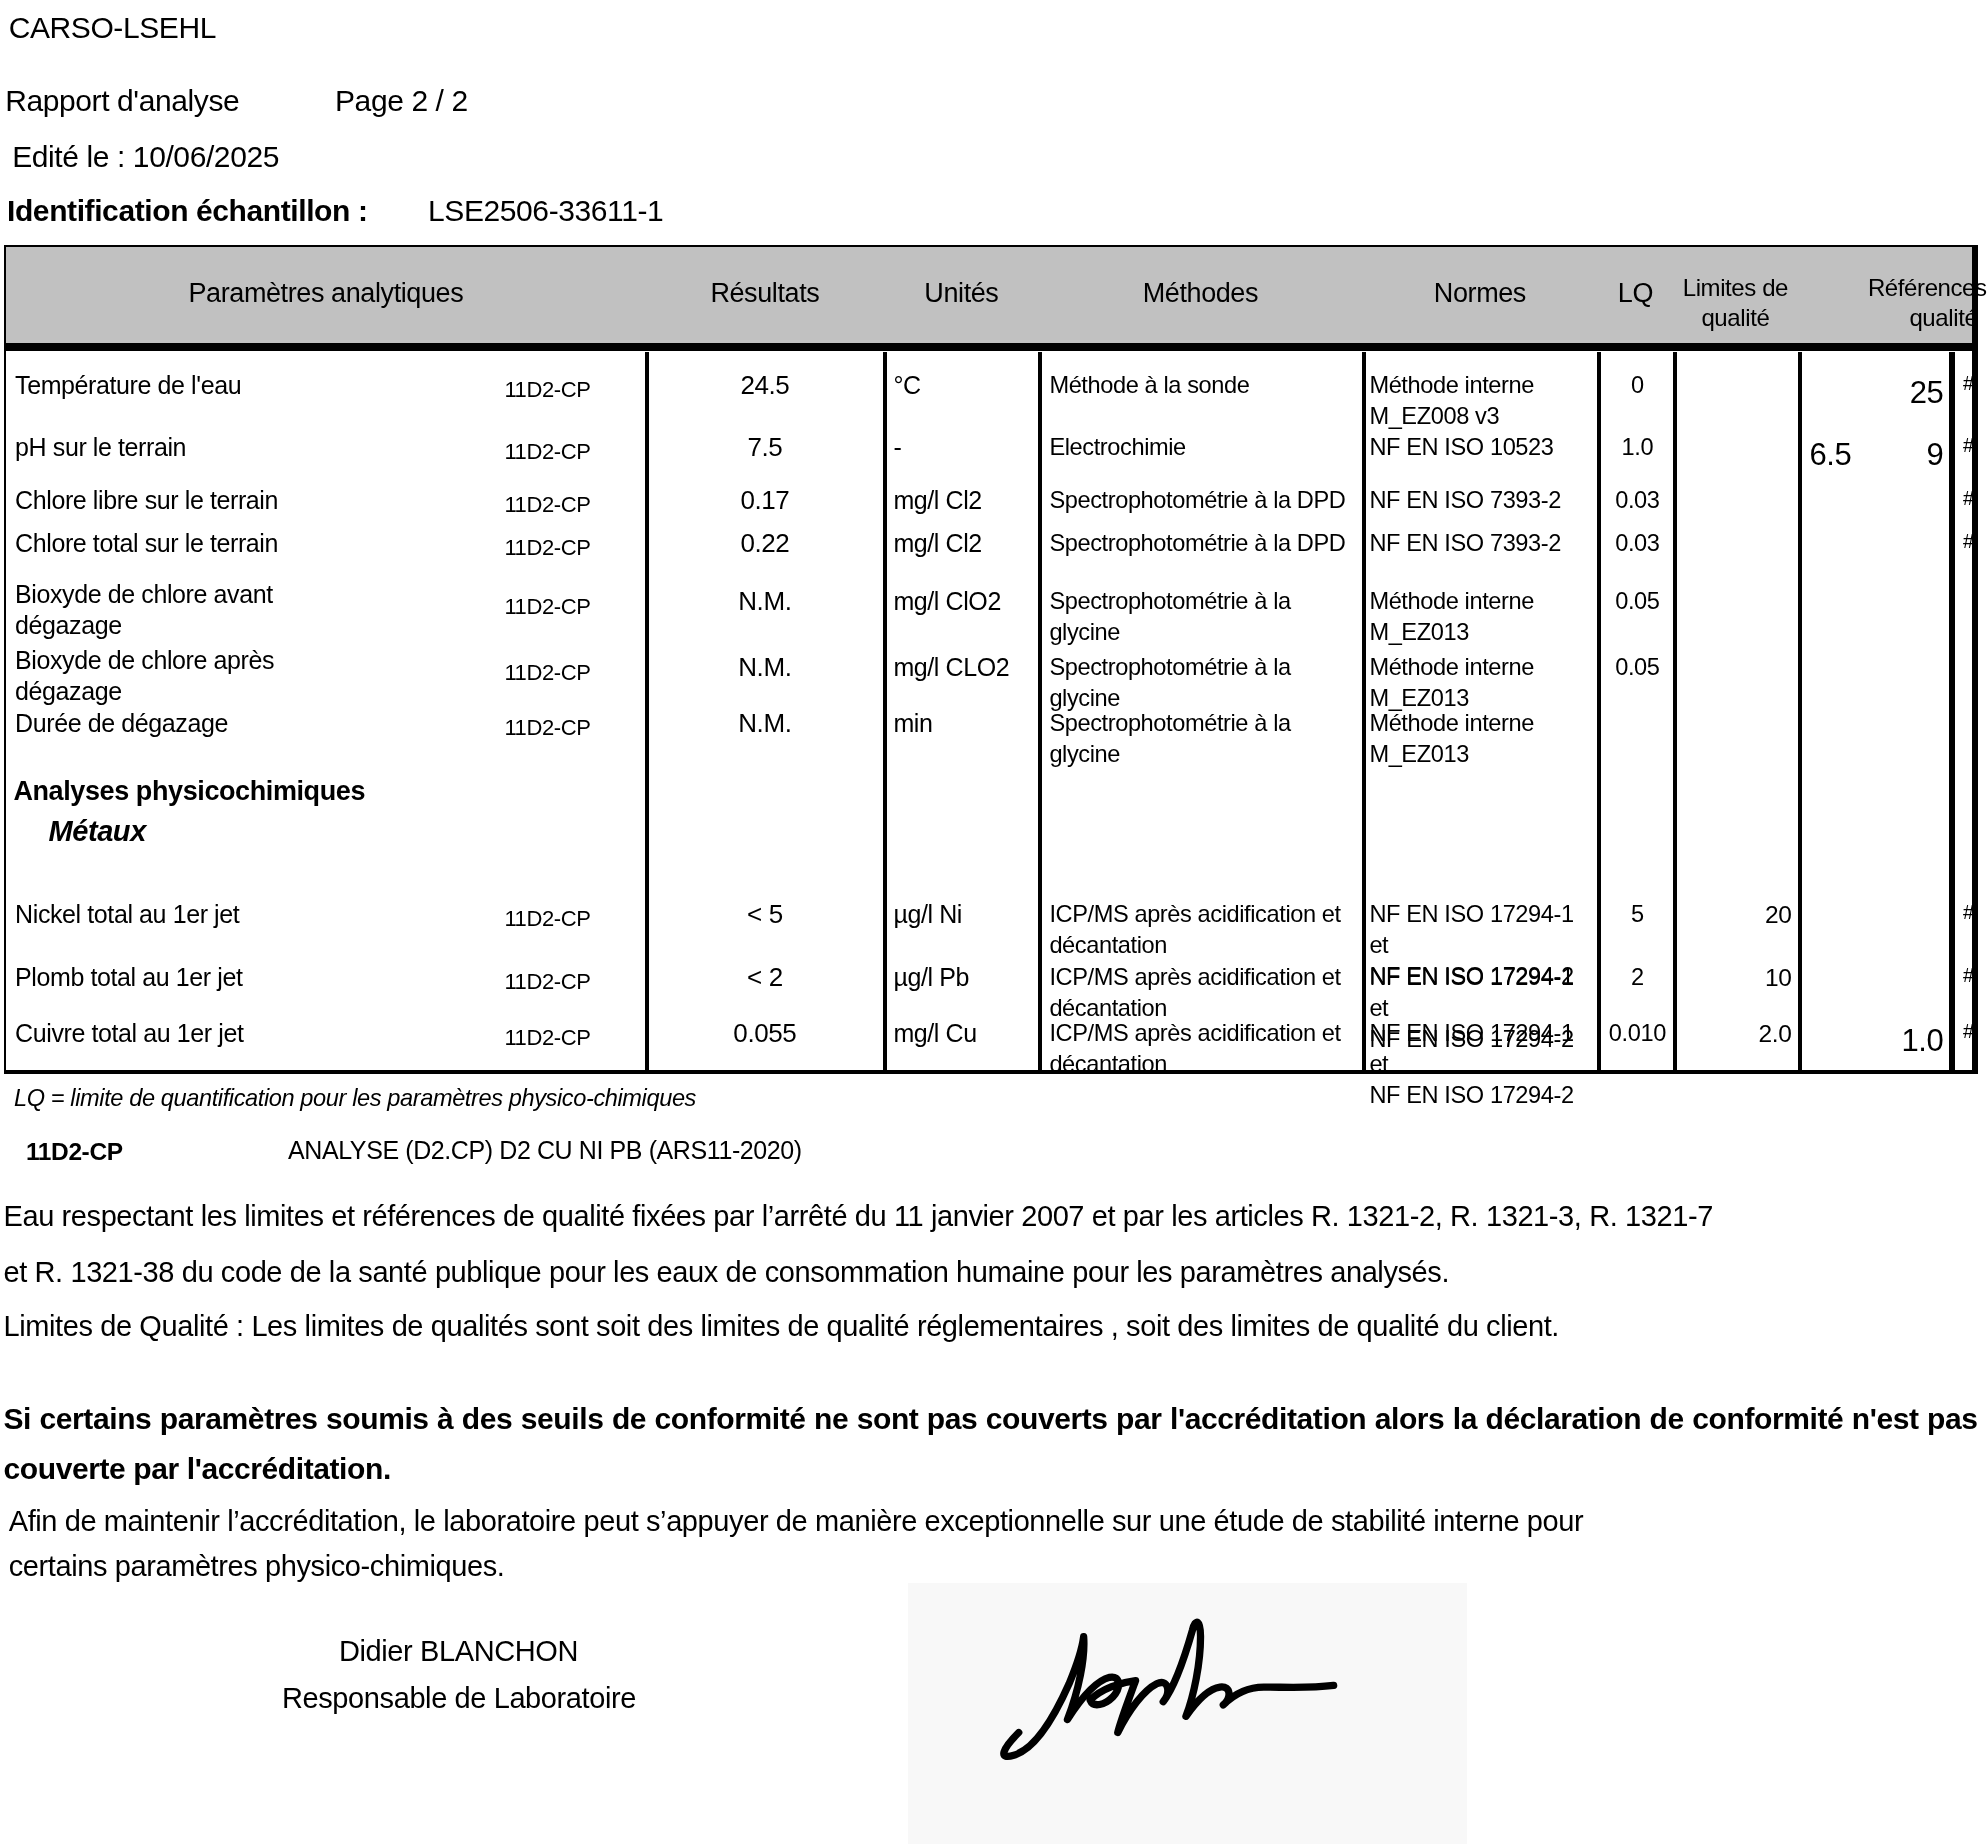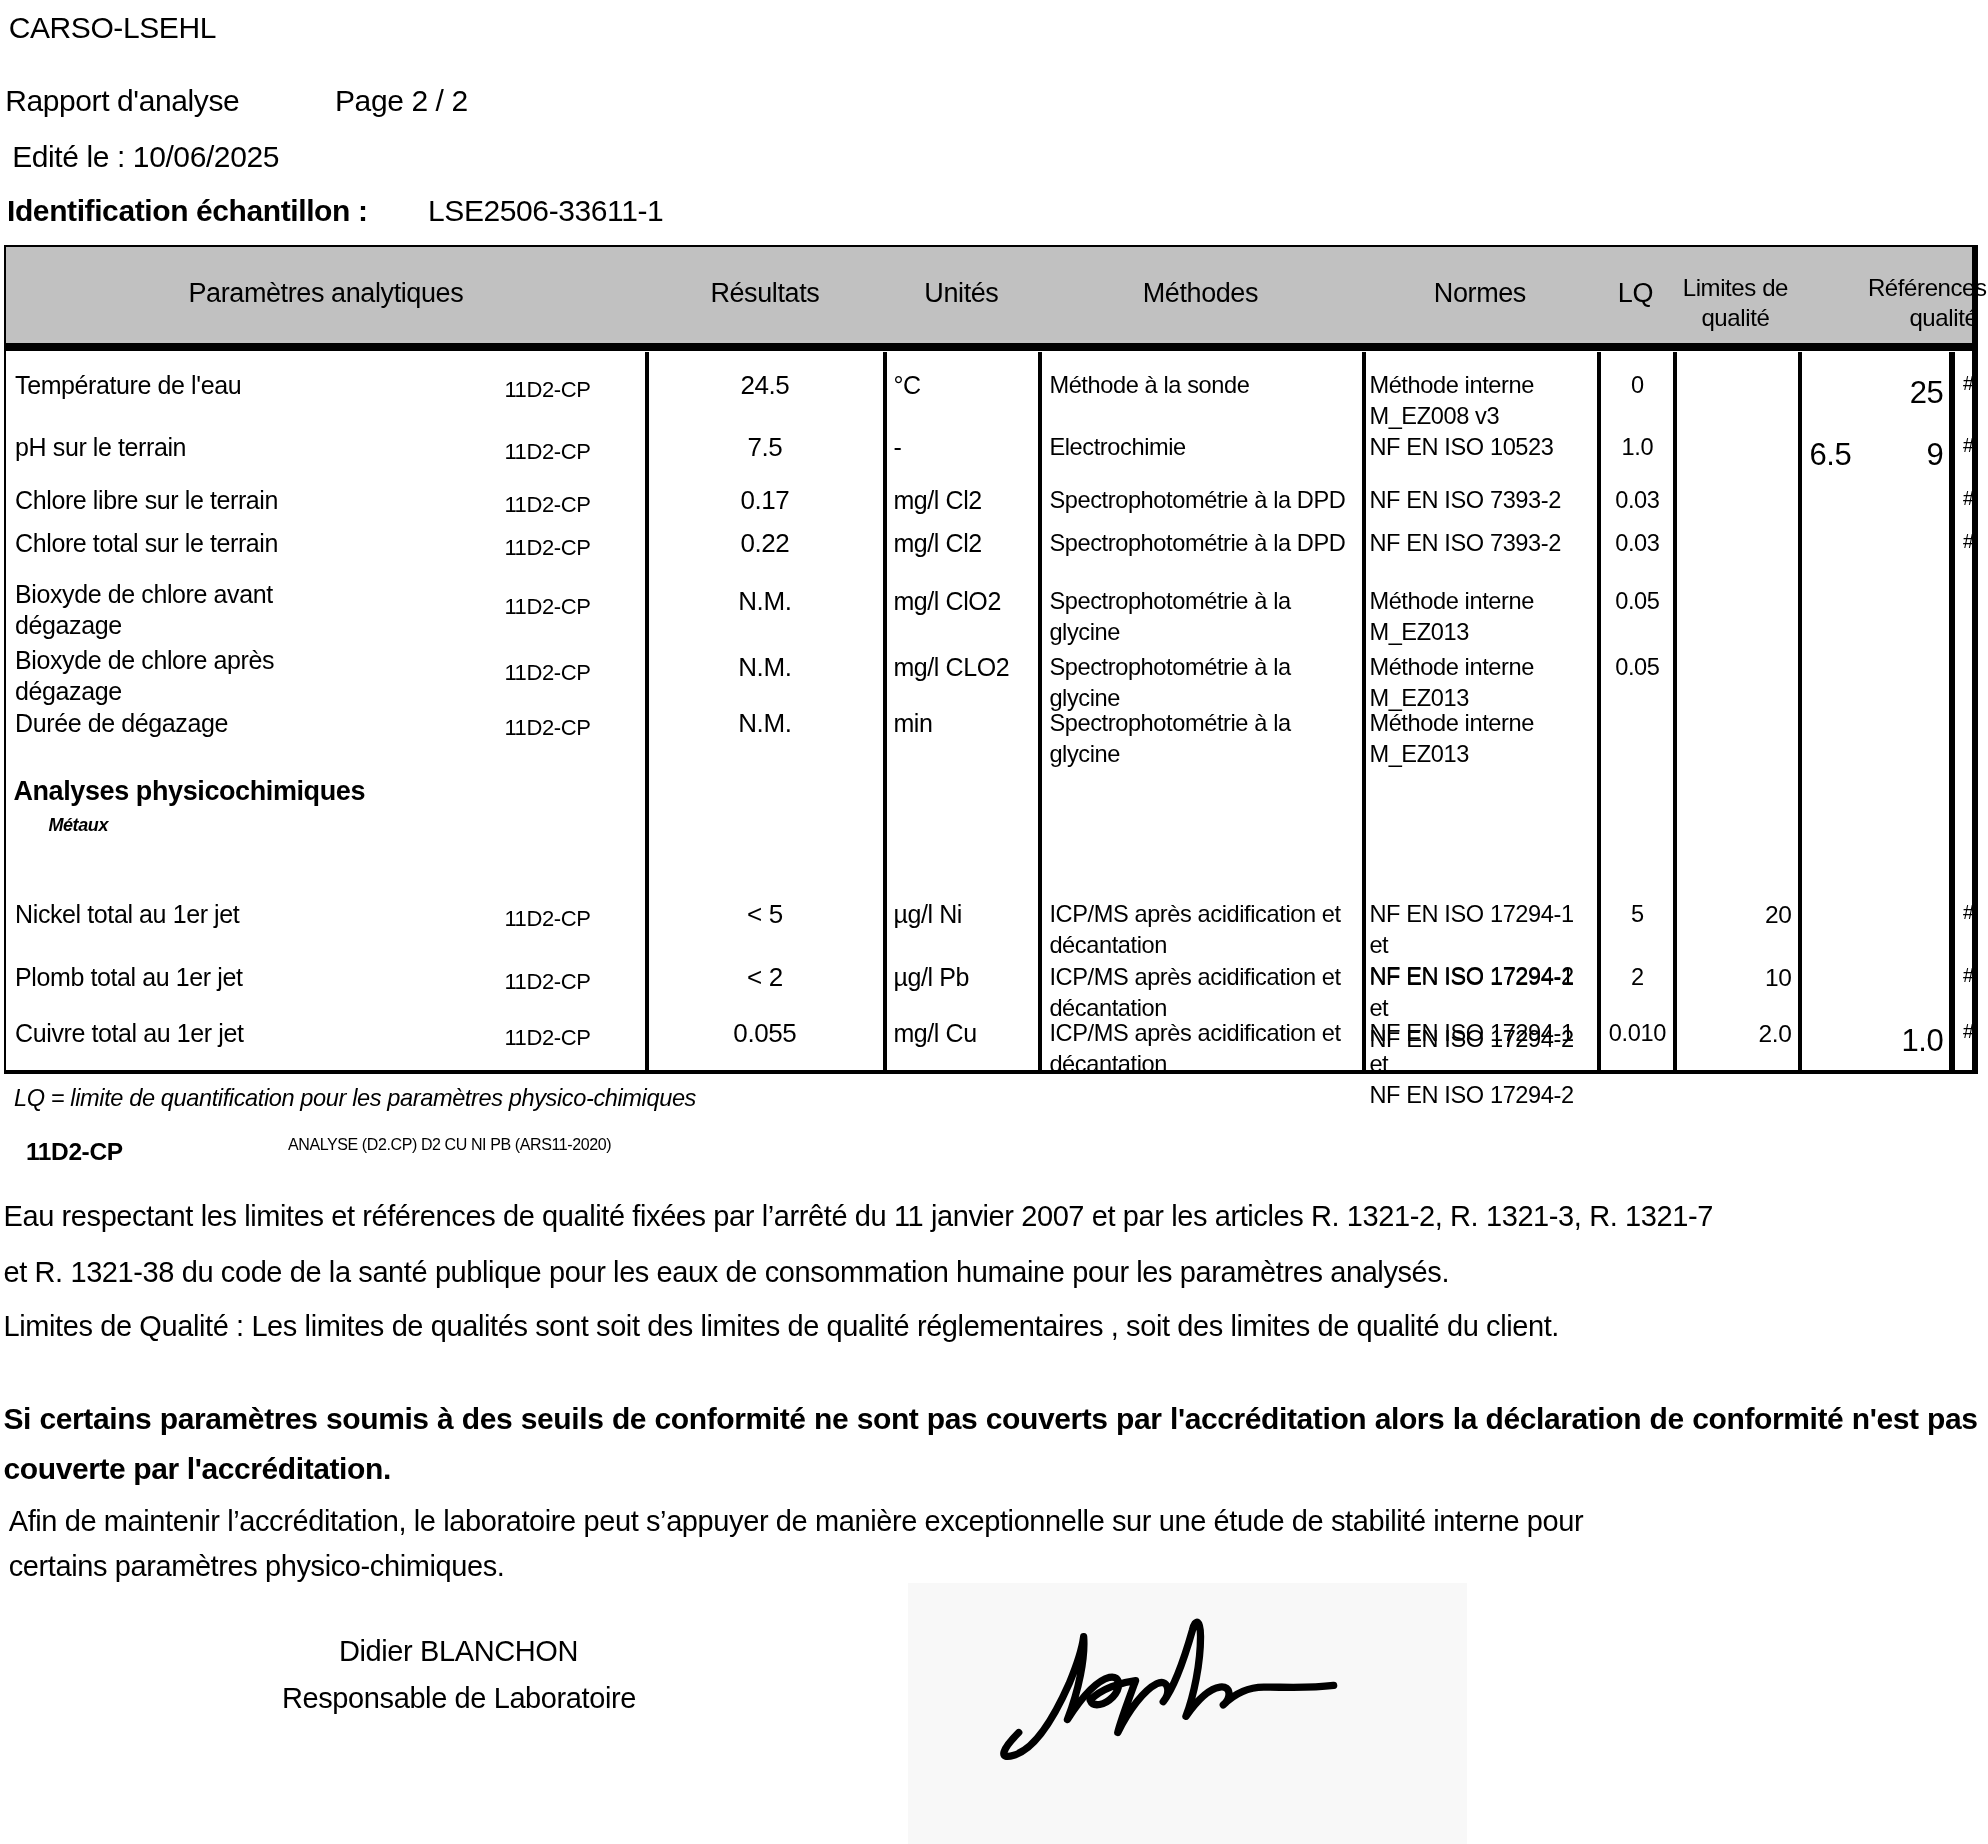--- a/index.html
+++ b/index.html
@@ -43,21 +43,21 @@
   .cell{position:absolute;font-size:25px;line-height:31px;white-space:pre-line;}
   .cell.code{font-size:22px;top:4.4px;}
   .cell.result{text-align:center;font-size:26px;}
   .cell.method,.cell.norm{font-size:23.6px;line-height:31px;}
   .cell.lq{text-align:center;font-size:23.6px;}
   .cell.limit{text-align:right;font-size:24.5px;}
   .cell.refmin{font-size:31px;top:7px;}
   .cell.refmax{text-align:right;font-size:31px;top:7px;}
   .cell.flag{text-align:center;font-size:20px;top:-1.7px;}
   .section-title{font-size:27px;font-weight:bold;}
-  .section-sub{font-size:18px;font-weight:bold;font-style:italic;}
+  .section-sub{font-size:29px;font-weight:bold;font-style:italic;}
   
   .note-italic{font-style:italic;font-size:23.6px;}
   .para{font-size:29px;line-height:56px;}
   .para.justify{text-align:justify;font-weight:bold;font-size:30px;line-height:50px;}
   .sig-name{font-size:29px;text-align:center;}
   #sig-bg{background:#f8f8f8;}
 </style>
 </head>
 <body>
 
@@ -250,21 +250,21 @@
         <div class="cell refmin" style="left:1803px;width:70px;"></div>
         <div class="cell refmax" style="left:1803px;width:134px;">1.0</div>
         <div class="cell flag" style="left:1947px;width:30px;">#</div>
       </div>
     </div>
   </div>
 
   <div class="abs note-italic" style="left:14px;top:1085px;">LQ = limite de quantification pour les paramètres physico-chimiques</div>
 
   <div class="abs bold" style="left:26px;top:1138px;font-size:24.5px;">11D2-CP</div>
-  <div class="abs" style="left:288px;top:1136px;font-size:16px;text-align:right;">ANALYSE (D2.CP) D2 CU NI PB (ARS11-2020)</div>
+  <div class="abs" style="left:288px;top:1136px;font-size:25px;text-align:right;">ANALYSE (D2.CP) D2 CU NI PB (ARS11-2020)</div>
 
   <div class="abs para" style="left:3.5px;top:1188px;width:1712px;">Eau respectant les limites et références de qualité fixées par l’arrêté du 11 janvier 2007 et par les articles R. 1321-2, R. 1321-3, R. 1321-7 et R. 1321-38 du code de la santé publique pour les eaux de consommation humaine pour les paramètres analysés.</div>
   <div class="abs para" style="left:3.5px;top:1298px;width:1981px;">Limites de Qualité : Les limites de qualités sont soit des limites de qualité réglementaires , soit des limites de qualité du client.</div>
   <div class="abs para justify" style="left:3.5px;top:1394px;width:1974px;">Si certains paramètres soumis à des seuils de conformité ne sont pas couverts par l'accréditation alors la déclaration de conformité n'est pas couverte par l'accréditation.</div>
   <div class="abs para pre" style="left:8.7px;top:1499px;width:1834px;line-height:45px;">Afin de maintenir l’accréditation, le laboratoire peut s’appuyer de manière exceptionnelle sur une étude de stabilité interne pour
 certains paramètres physico-chimiques.</div>
 
   <div class="abs" id="sig-bg" style="left:908px;top:1583px;width:559px;height:262px;"></div>
   <div class="abs sig-name" style="left:284px;top:1635px;width:349px;">Didier BLANCHON</div>
   <div class="abs sig-name" style="left:245px;top:1682px;width:428px;">Responsable de Laboratoire</div>

